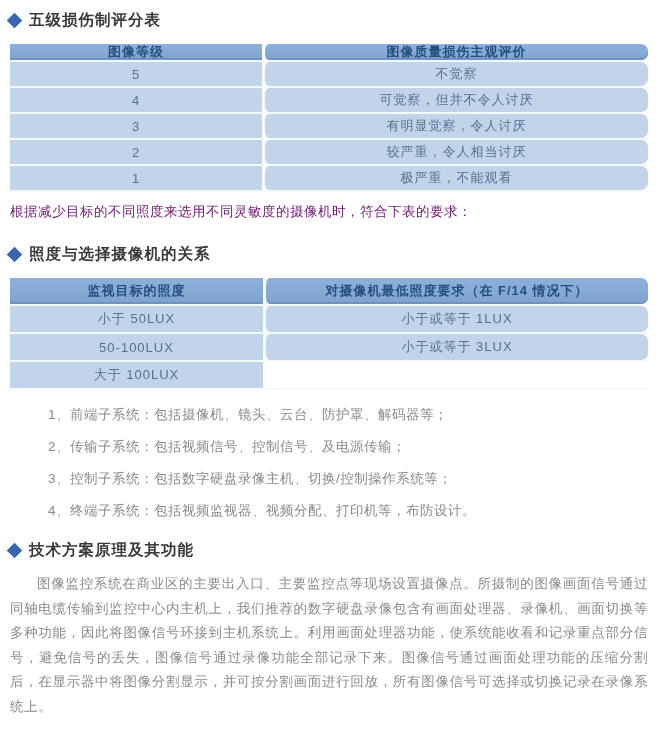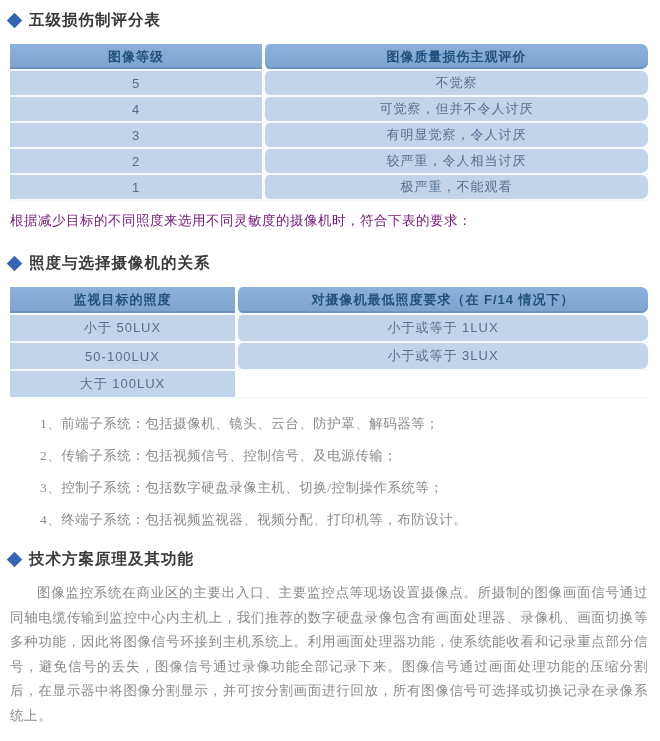--- a/index.html
+++ b/index.html
@@ -31,38 +31,38 @@
   .td{
     display:flex;align-items:center;justify-content:center;
     font-size:13px;color:#54708f;letter-spacing:1px;
   }
   .th .td{
     color:#24507f;font-weight:bold;
     background:linear-gradient(#8db1da,#7ea3cf);
     box-shadow:inset 0 -2px 0 #7092c0;
   }
   .tbl .tr .td{height:24px;}
-  .tbl .th .td{height:25px;}
+  .tbl .th .td{height:16px;}
   .row-bg{background:#c1d4ea;}
   .sep{border-left:3px solid #f7fafd;border-radius:7px;}
   
   .tbl-a .c1{width:252px;}
   .tbl-a .c2{flex:1;}
   
-  .tbl-b .c1{width:225px;}
+  .tbl-b .c1{width:253px;}
   .tbl-b .c2{flex:1;}
   .tbl-b .tr .td{height:26px;}
 
   
   .note{
     margin-top:11px;font-size:13.5px;color:#701a75;
     letter-spacing:0.5px;line-height:17px;
   }
   .sys-intro{margin-top:18px;}
-  .num-list{margin:0;padding:0;list-style:none;font-family:Liberation Serif, serif;}
+  .num-list{margin:8px;padding:0;list-style:none;}
   .num-list li{
     margin:18px 0 0 30px;font-size:13.5px;color:#8a8a8a;
     letter-spacing:0.5px;line-height:14px;
   }
   .para{
     margin-top:11px;font-size:13.5px;color:#8a8a8a;
     line-height:24.5px;letter-spacing:0.6px;
     text-indent:2em;text-align:justify;
   }
 </style>

